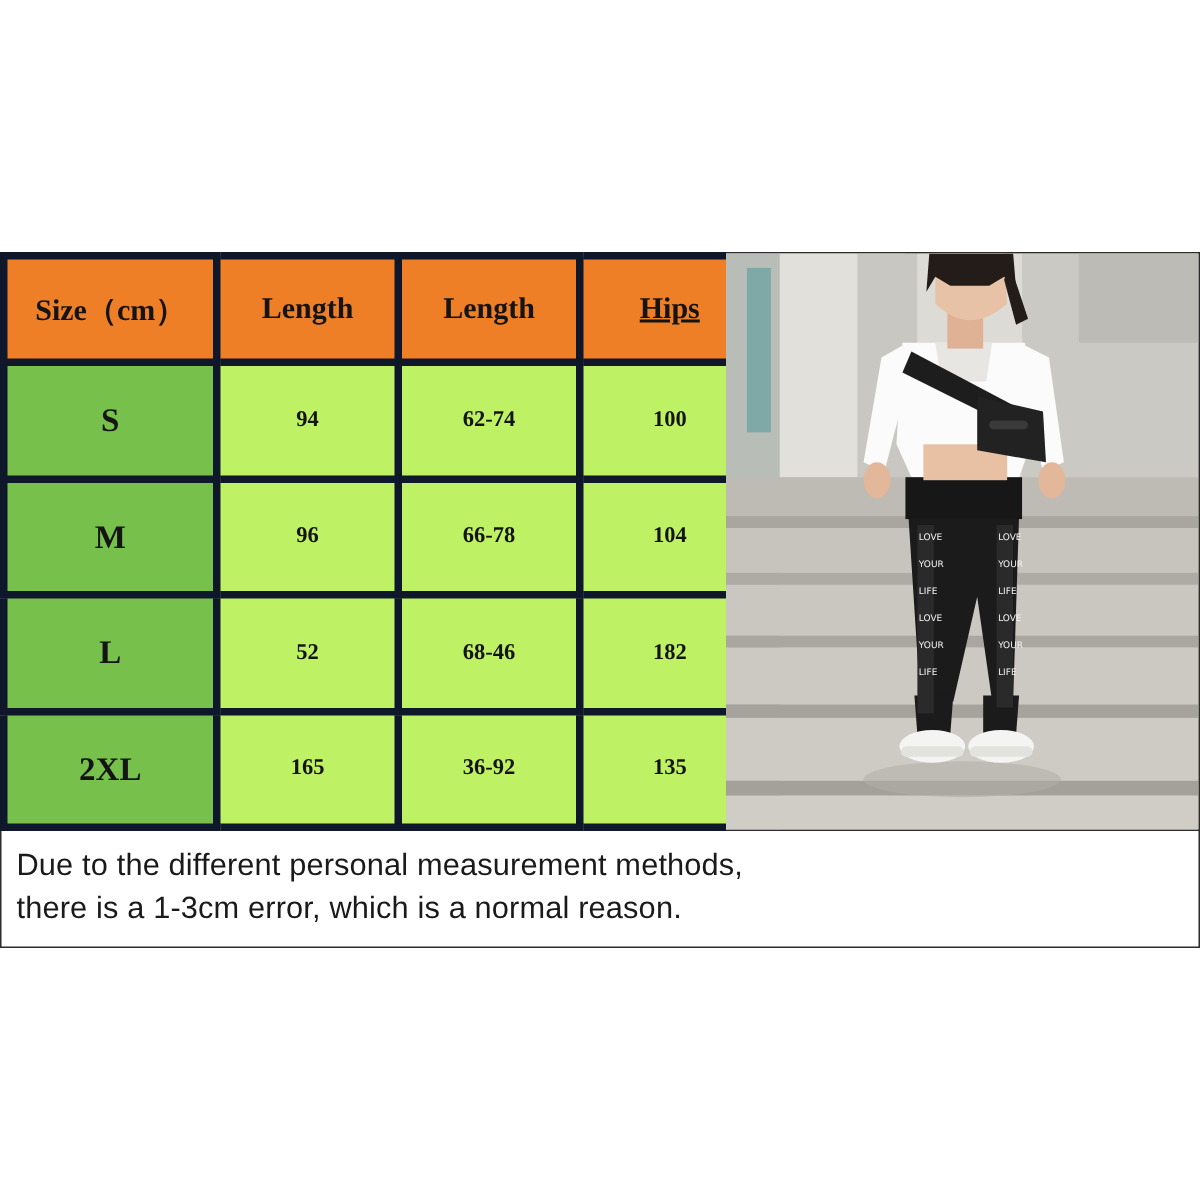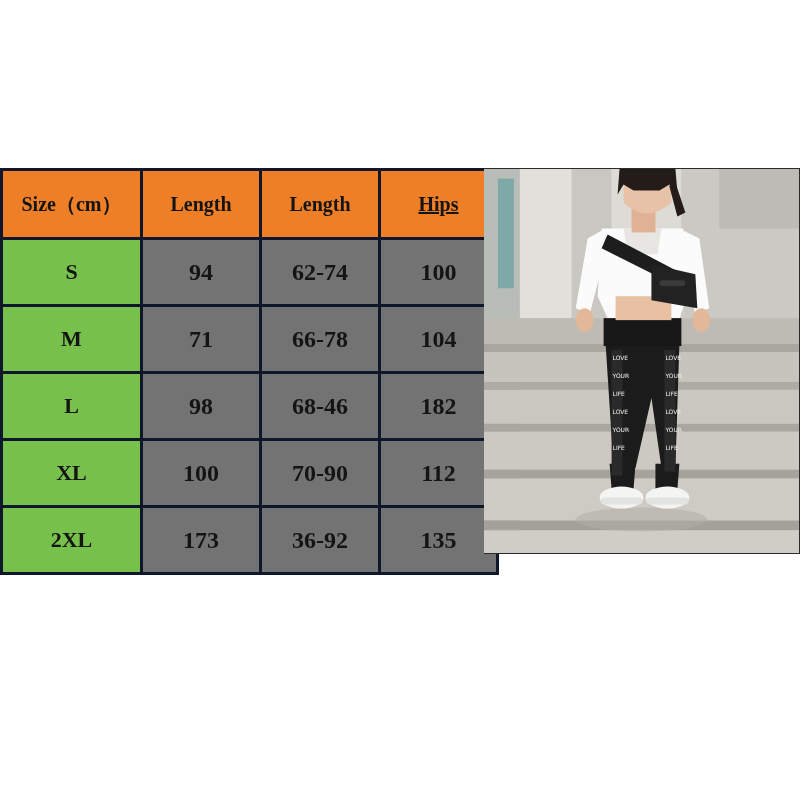--- a/index.html
+++ b/index.html
@@ -32,38 +32,38 @@
   }
 
   .chart-table {
     border-collapse: collapse;
     table-layout: fixed;
     width: 484px;
     height: 386px;
   }
 
   .chart-table td {
-    border: 3px solid #0f172a;
+    border: 5px solid #0f172a;
     text-align: center;
     vertical-align: middle;
     font-weight: bold;
     color: #141414;
     padding: 0;
   }
 
   .chart-table thead td {
     background: #ee7f27;
     font-size: 20px;
     height: 66px;
   }
 
   .chart-table tbody td {
-    font-size: 24px;
+    font-size: 15px;
     height: 64px;
-    background: #737373;
+    background: #bef264;
   }
 
   .chart-table tbody td.size-cell {
     background: #76c04b;
     font-size: 22px;
   }
 
   .col-size   { width: 137px; }
   .col-length { width: 116px; }
   .col-waist  { width: 116px; }
@@ -125,39 +125,33 @@
       </thead>
       <tbody>
         <tr>
           <td class="size-cell">S</td>
           <td>94</td>
           <td>62-74</td>
           <td>100</td>
         </tr>
         <tr>
           <td class="size-cell">M</td>
-          <td>71</td>
+          <td>96</td>
           <td>66-78</td>
           <td>104</td>
         </tr>
         <tr>
           <td class="size-cell">L</td>
-          <td>98</td>
+          <td>52</td>
           <td>68-46</td>
           <td>182</td>
         </tr>
         <tr>
-          <td class="size-cell">XL</td>
-          <td>100</td>
-          <td>70-90</td>
-          <td>112</td>
-        </tr>
-        <tr>
           <td class="size-cell">2XL</td>
-          <td>173</td>
+          <td>165</td>
           <td>36-92</td>
           <td>135</td>
         </tr>
       </tbody>
     </table>
 
     <div id="photo-panel">
       <svg class="photo-svg" viewBox="0 0 316 386" preserveAspectRatio="xMidYMid slice">
 
         <rect x="0" y="0" width="316" height="386" fill="#d6d4ce"></rect>
@@ -228,15 +222,19 @@
         <path d="M168 96 L212 106 L214 140 L168 132 Z" fill="#222222"></path>
         <rect x="176" y="112" width="26" height="6" rx="3" fill="#3a3a3a"></rect>
 
         <ellipse cx="138" cy="330" rx="22" ry="11" fill="#f4f4f2"></ellipse>
         <ellipse cx="184" cy="330" rx="22" ry="11" fill="#f4f4f2"></ellipse>
         <rect x="117" y="330" width="42" height="7" rx="3.5" fill="#e2e2df"></rect>
         <rect x="163" y="330" width="42" height="7" rx="3.5" fill="#e2e2df"></rect>
       </svg>
     </div>
 
+    <div id="note-bar">
+      <div class="note-line">Due to the different personal measurement methods,</div>
+      <div class="note-line">there is a 1-3cm error, which is a normal reason.</div>
+    </div>
 
   </div>
 </div>
 
 </body></html>

